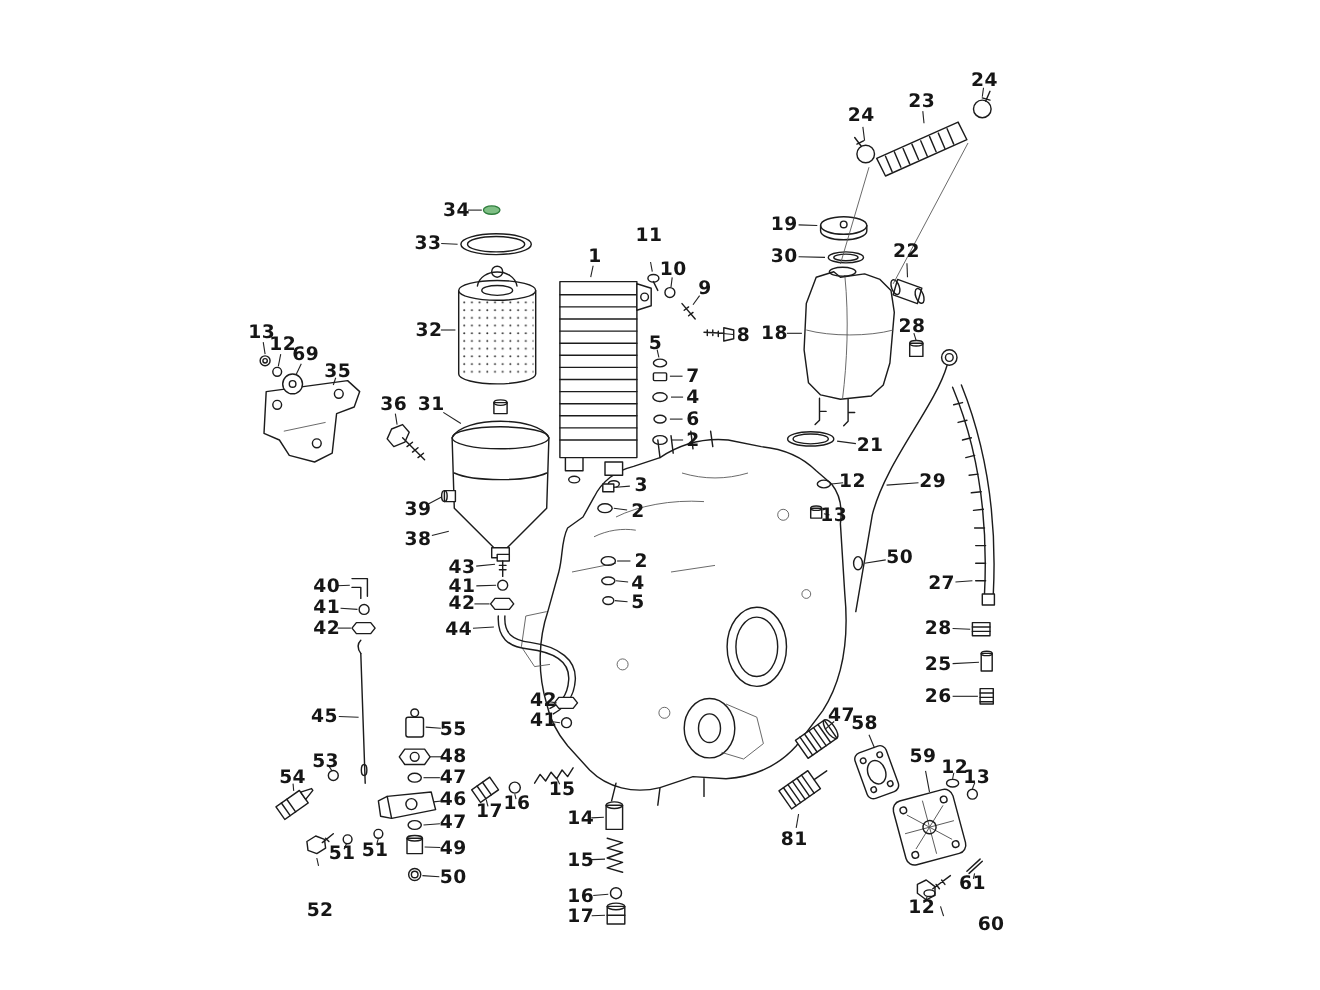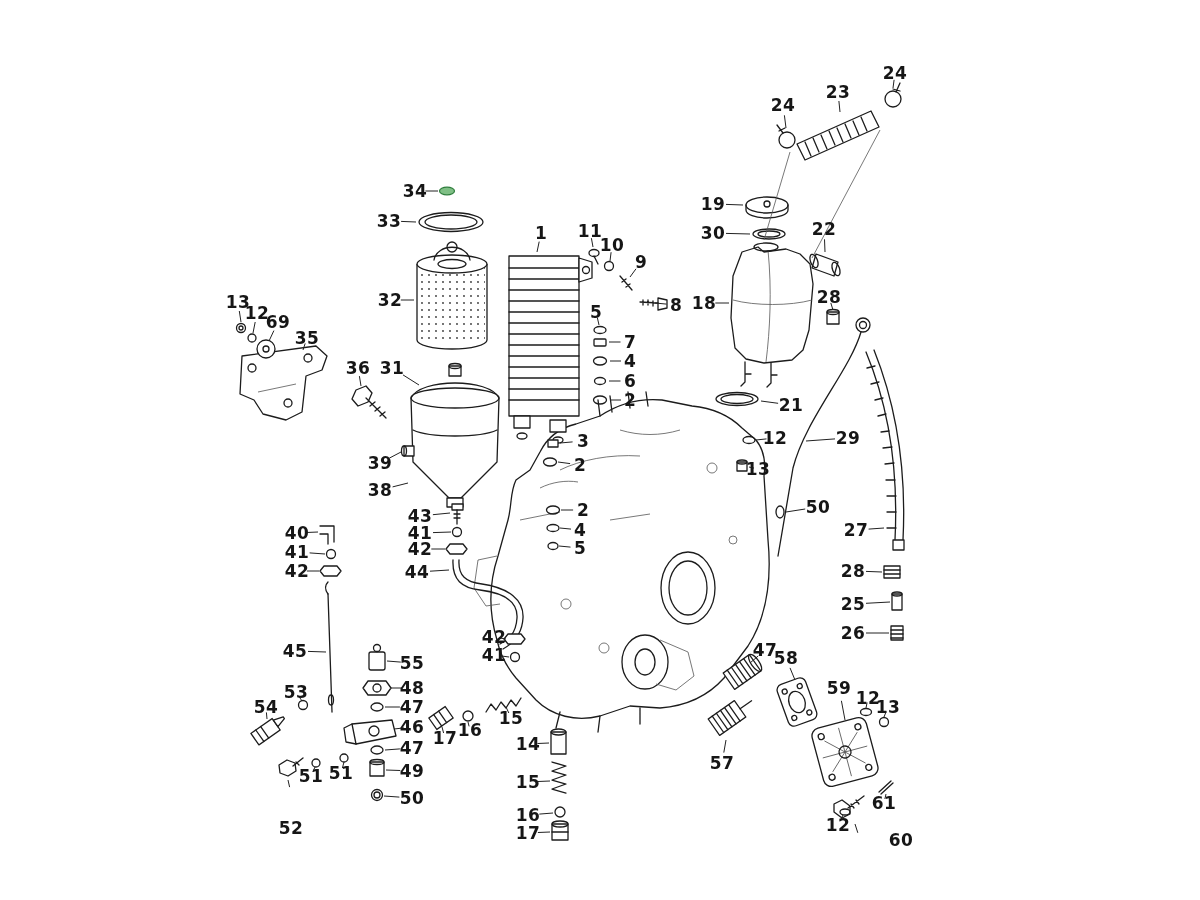--- a/index.html
+++ b/index.html
@@ -395,21 +395,21 @@
         <line x1="884.9" y1="799.0" x2="886" y2="794" class="leader"></line>
         <line x1="840.3" y1="820.5" x2="843" y2="815" class="leader"></line>
         <line x1="857.8" y1="832.8" x2="855" y2="824" class="leader"></line>
       </g>
 </svg>
 
 <div class="label-layer">
       <div class="part-label" style="left: 415px; top: 191px;">34</div>
       <div class="part-label" style="left: 389px; top: 221px;">33</div>
       <div class="part-label" style="left: 541px; top: 233px;">1</div>
-      <div class="part-label" style="left: 590px; top: 231px;">11</div>
+      <div class="part-label" style="left: 590px; top: 214px;">11</div>
       <div class="part-label" style="left: 612px; top: 245px;">10</div>
       <div class="part-label" style="left: 641px; top: 262px;">9</div>
       <div class="part-label" style="left: 676px; top: 305px;">8</div>
       <div class="part-label" style="left: 713px; top: 204px;">19</div>
       <div class="part-label" style="left: 713px; top: 233px;">30</div>
       <div class="part-label" style="left: 838px; top: 92px;">23</div>
       <div class="part-label" style="left: 783px; top: 105px;">24</div>
       <div class="part-label" style="left: 895px; top: 73px;">24</div>
       <div class="part-label" style="left: 824px; top: 229px;">22</div>
       <div class="part-label" style="left: 704px; top: 303px;">18</div>
@@ -464,21 +464,21 @@
       <div class="part-label" style="left: 445px; top: 738px;">17</div>
       <div class="part-label" style="left: 528px; top: 744px;">14</div>
       <div class="part-label" style="left: 765px; top: 650px;">47</div>
       <div class="part-label" style="left: 786px; top: 658px;">58</div>
       <div class="part-label" style="left: 839px; top: 688px;">59</div>
       <div class="part-label" style="left: 868px; top: 698px;">12</div>
       <div class="part-label" style="left: 888px; top: 707px;">13</div>
       <div class="part-label" style="left: 412px; top: 771px;">49</div>
       <div class="part-label" style="left: 311px; top: 776px;">51</div>
       <div class="part-label" style="left: 341px; top: 773px;">51</div>
-      <div class="part-label" style="left: 722px; top: 763px;">57</div>
+      <div class="part-label" style="left: 722px; top: 763px;">81</div>
       <div class="part-label" style="left: 412px; top: 798px;">50</div>
       <div class="part-label" style="left: 291px; top: 828px;">52</div>
       <div class="part-label" style="left: 528px; top: 782px;">15</div>
       <div class="part-label" style="left: 528px; top: 815px;">16</div>
       <div class="part-label" style="left: 528px; top: 833px;">17</div>
       <div class="part-label" style="left: 884px; top: 803px;">61</div>
       <div class="part-label" style="left: 838px; top: 825px;">12</div>
       <div class="part-label" style="left: 860px; top: 840px; margin-left: 41px;">60</div>
     </div>
 

